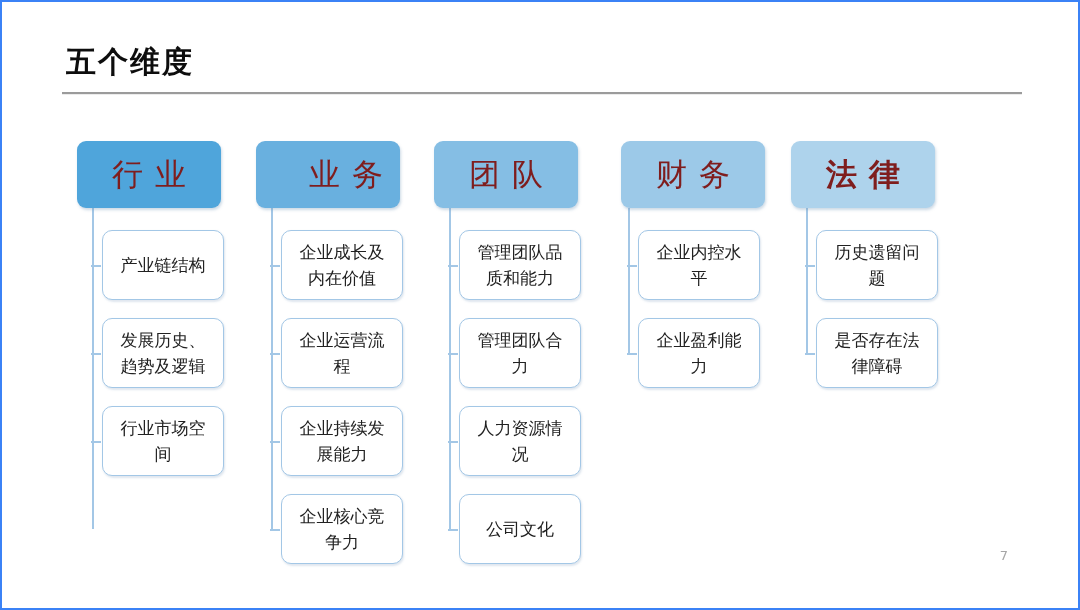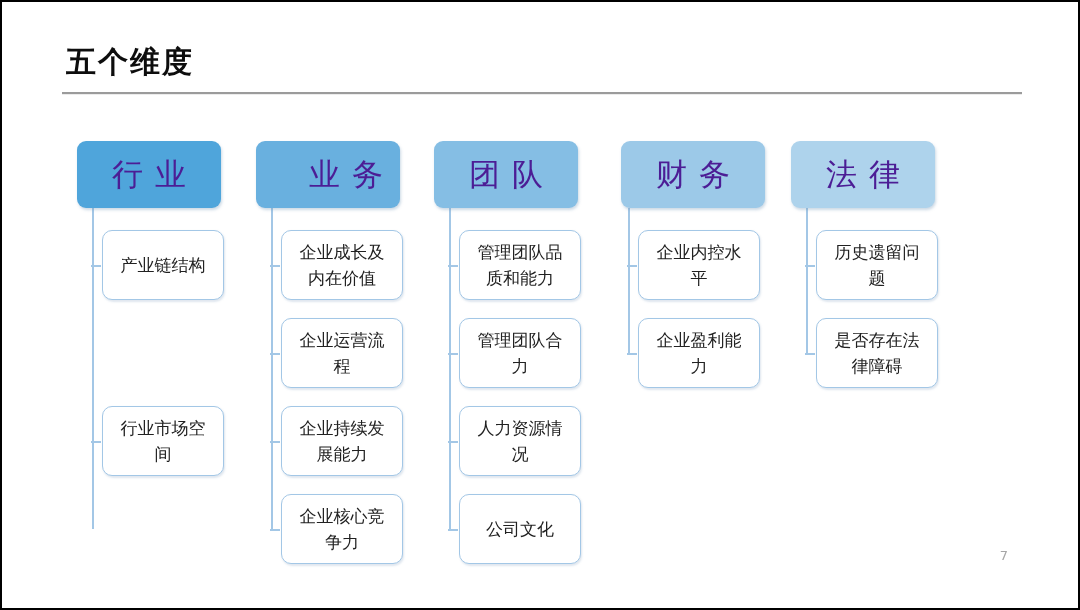--- a/index.html
+++ b/index.html
@@ -3,34 +3,34 @@
 <meta charset="utf-8">
 <style>
   * { margin:0; padding:0; box-sizing:border-box; }
   html,body { background:#ffffff; }
   body {
     width:1080px; height:610px;
     font-family:"DejaVu Sans","Liberation Sans",sans-serif;
   }
   .slide {
     position:relative; width:1080px; height:610px;
-    background:#ffffff; border:2px solid #000000; overflow:hidden;
+    background:#ffffff; border:2px solid #3b82f6; overflow:hidden;
   }
   .title {
     position:absolute; left:64px; top:40px;
     font-size:30px; font-weight:bold; letter-spacing:2px; color:#0d0d0d;
   }
   .rule {
     position:absolute; left:60px; top:90px; width:960px; height:2px;
     background:#9b9b9b; box-shadow:0 1px 0 #ececec;
   }
   .col { position:absolute; top:139px; width:148px; height:430px; }
   .hd {
     position:absolute; top:0; left:0; width:144px; height:67px;
-    border-radius:9px; color:#4c1d95;
+    border-radius:9px; color:#7f1d1d;
     font-family:"DejaVu Serif","Liberation Serif",serif;
     font-size:31px; letter-spacing:12px; padding-left:12px;
     display:flex; align-items:center; justify-content:center;
     box-shadow:1px 2px 3px rgba(110,145,180,0.35);
   }
   .vline {
     position:absolute; left:15px; top:67px; width:2px;
     background:#A3C7E6;
   }
   .node {
@@ -59,20 +59,21 @@
 <body>
 
 <div class="slide">
   <div class="title">五个维度</div>
   <div class="rule"></div>
 
   <div class="col c0">
     <div class="vline vl4"></div>
     <div class="hd" style="background-color: rgb(79, 165, 219);">行业</div>
     <div class="node r0">产业链结构</div>
+    <div class="node r1">发展历史、趋势及逻辑</div>
     <div class="node r2">行业市场空间</div>
   </div>
 
   <div class="col c1">
     <div class="vline vl4"></div>
     <div class="hd" style="background-color: rgb(105, 176, 223); padding-left: 48px;">业务</div>
     <div class="node r0">企业成长及内在价值</div>
     <div class="node r1">企业运营流程</div>
     <div class="node r2">企业持续发展能力</div>
     <div class="node r3">企业核心竞争力</div>
@@ -89,19 +90,19 @@
 
   <div class="col c3">
     <div class="vline vl2"></div>
     <div class="hd" style="background-color: rgb(156, 201, 232); margin-left: 8px;">财务</div>
     <div class="node r0">企业内控水平</div>
     <div class="node r1">企业盈利能力</div>
   </div>
 
   <div class="col c4">
     <div class="vline vl2"></div>
-    <div class="hd" style="background-color: rgb(174, 211, 236);">法律</div>
+    <div class="hd" style="background-color: rgb(174, 211, 236); font-weight: bold;">法律</div>
     <div class="node r0">历史遗留问题</div>
     <div class="node r1">是否存在法律障碍</div>
   </div>
 
   <div class="pagenum">7</div>
 </div>
 
 </body></html>

